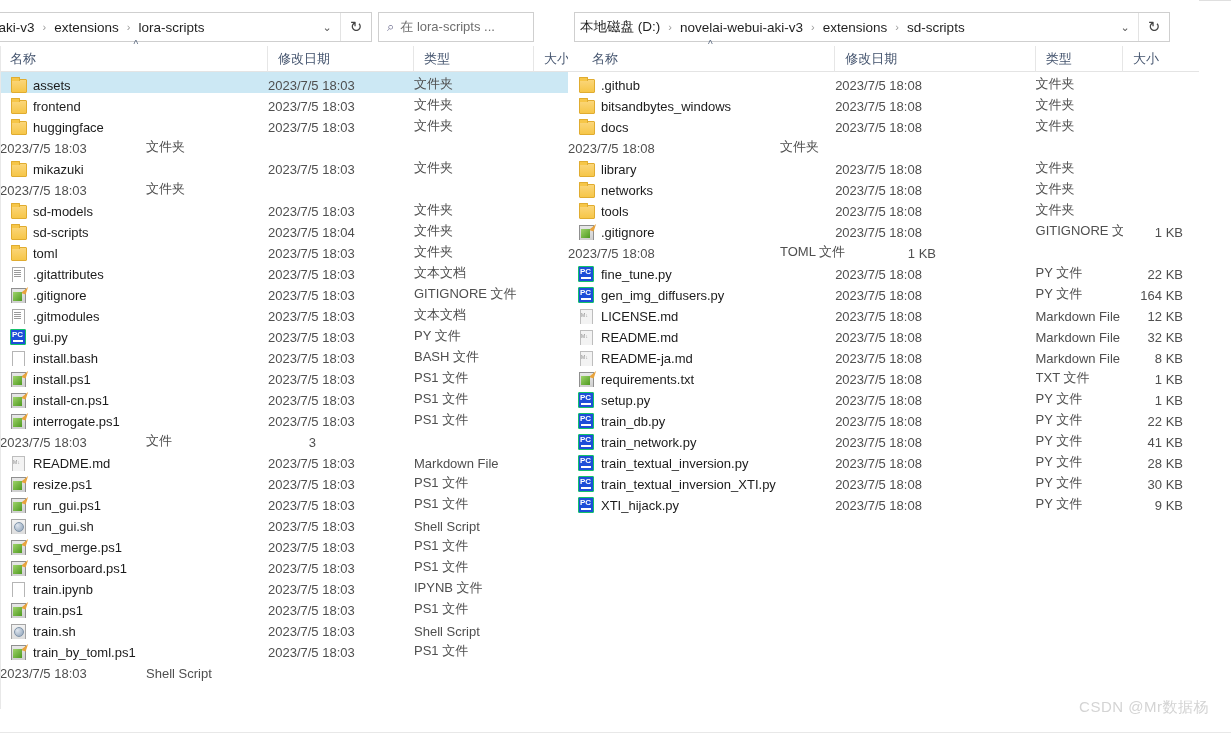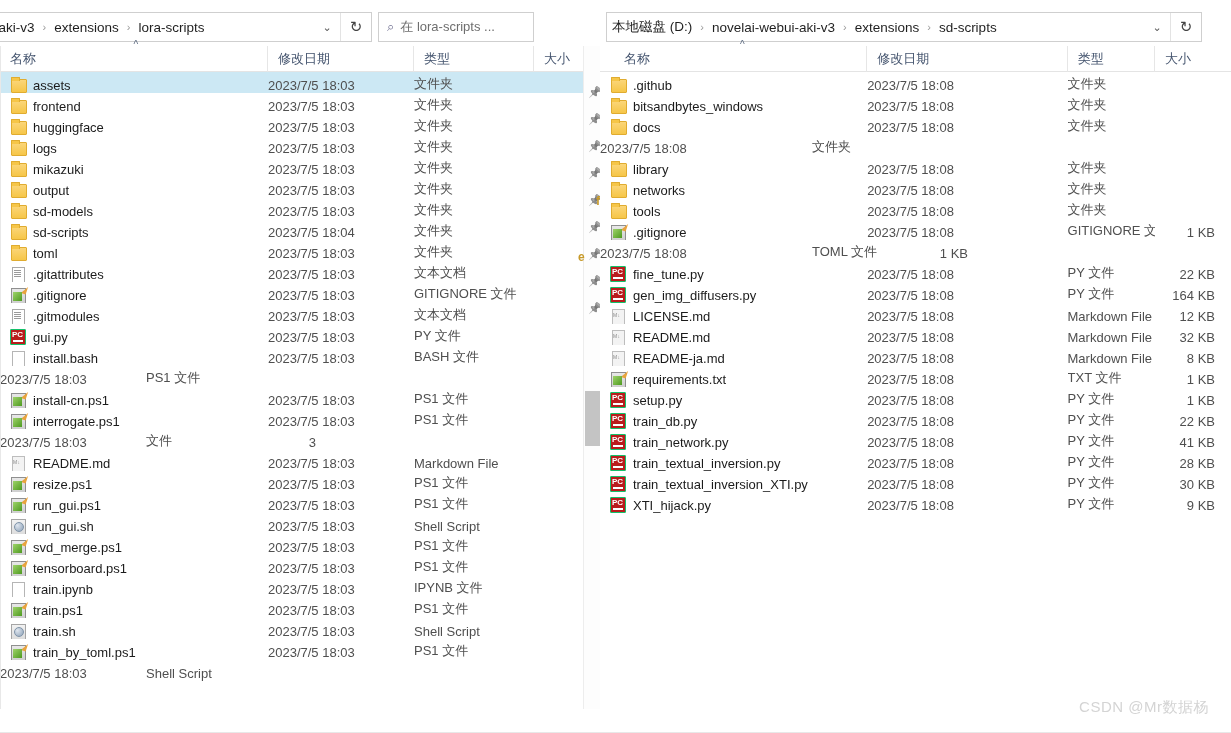--- a/index.html
+++ b/index.html
@@ -8,21 +8,21 @@
     width: 1231px; height: 733px;
     background: #ffffff;
     font-family: "Liberation Sans", "DejaVu Sans", sans-serif;
     overflow: hidden;
   }
   .screen { position: relative; width: 1231px; height: 733px; background:#fff; }
 
   
   .panel { position: absolute; top: 0; height: 733px; background: #fff; }
   #left-panel  { left: 0;   width: 600px; }
-  #right-panel { left: 600px; width: 631px; }
+  #right-panel { left: 568px; width: 631px; }
 
   .panel-divider {
     position: absolute; top: 0; left: 600px; width: 1px; height: 733px;
     background: #e2e2e2;
   }
 
   
   .addr-row {
     position: relative; height: 46px; width: 100%;
     display: flex; align-items: center;
@@ -150,21 +150,21 @@
     background: linear-gradient(135deg,#9ed36a,#4e9a20);
   }
   .ico-ps1 .pen {
     position:absolute; right:-1px; top:-1px; width:0; height:0;
     border-left: 5px solid transparent;
     border-bottom: 8px solid #e8a33d;
     transform: rotate(18deg);
   }
 
   .ico-py {
-    background:#b91c1c; border:1px solid #13c26b; border-radius:1px;
+    background:#1d4ed8; border:1px solid #13c26b; border-radius:1px;
   }
   .ico-py .pc {
     position:absolute; left:1px; top:0px; font-size:8px; line-height:9px;
     color:#ffffff; font-weight:bold; font-family:"Liberation Sans",sans-serif;
   }
   .ico-py .ul {
     position:absolute; left:2px; bottom:2px; width:10px; height:2px; background:#ffffff;
   }
 
   .ico-md::before {
@@ -301,42 +301,34 @@
         <div class="row">
           <div class="cell name">
             <span class="ico ico-folder"></span>
             <span>huggingface</span>
           </div>
           <div class="cell date">2023/7/5 18:03</div>
           <div class="cell type">文件夹</div>
           <div class="cell size"></div>
         </div>
         <div class="row">
-          <div class="cell name">
-            <span class="ico ico-folder"></span>
-            <span>logs</span>
-          </div>
           <div class="cell date">2023/7/5 18:03</div>
           <div class="cell type">文件夹</div>
           <div class="cell size"></div>
         </div>
         <div class="row">
           <div class="cell name">
             <span class="ico ico-folder"></span>
             <span>mikazuki</span>
           </div>
           <div class="cell date">2023/7/5 18:03</div>
           <div class="cell type">文件夹</div>
           <div class="cell size"></div>
         </div>
         <div class="row">
-          <div class="cell name">
-            <span class="ico ico-folder"></span>
-            <span>output</span>
-          </div>
           <div class="cell date">2023/7/5 18:03</div>
           <div class="cell type">文件夹</div>
           <div class="cell size"></div>
         </div>
         <div class="row">
           <div class="cell name">
             <span class="ico ico-folder"></span>
             <span>sd-models</span>
           </div>
           <div class="cell date">2023/7/5 18:03</div>
@@ -405,20 +397,26 @@
         <div class="row">
           <div class="cell name">
             <span class="ico ico-blank"></span>
             <span>install.bash</span>
           </div>
           <div class="cell date">2023/7/5 18:03</div>
           <div class="cell type">BASH 文件</div>
           <div class="cell size"></div>
         </div>
         <div class="row">
+          <div class="cell name">
+            <span class="ico ico-ps1">
+              <span class="pen"></span>
+            </span>
+            <span>install.ps1</span>
+          </div>
           <div class="cell date">2023/7/5 18:03</div>
           <div class="cell type">PS1 文件</div>
           <div class="cell size"></div>
         </div>
         <div class="row">
           <div class="cell name">
             <span class="ico ico-ps1">
               <span class="pen"></span>
             </span>
             <span>install-cn.ps1</span>

